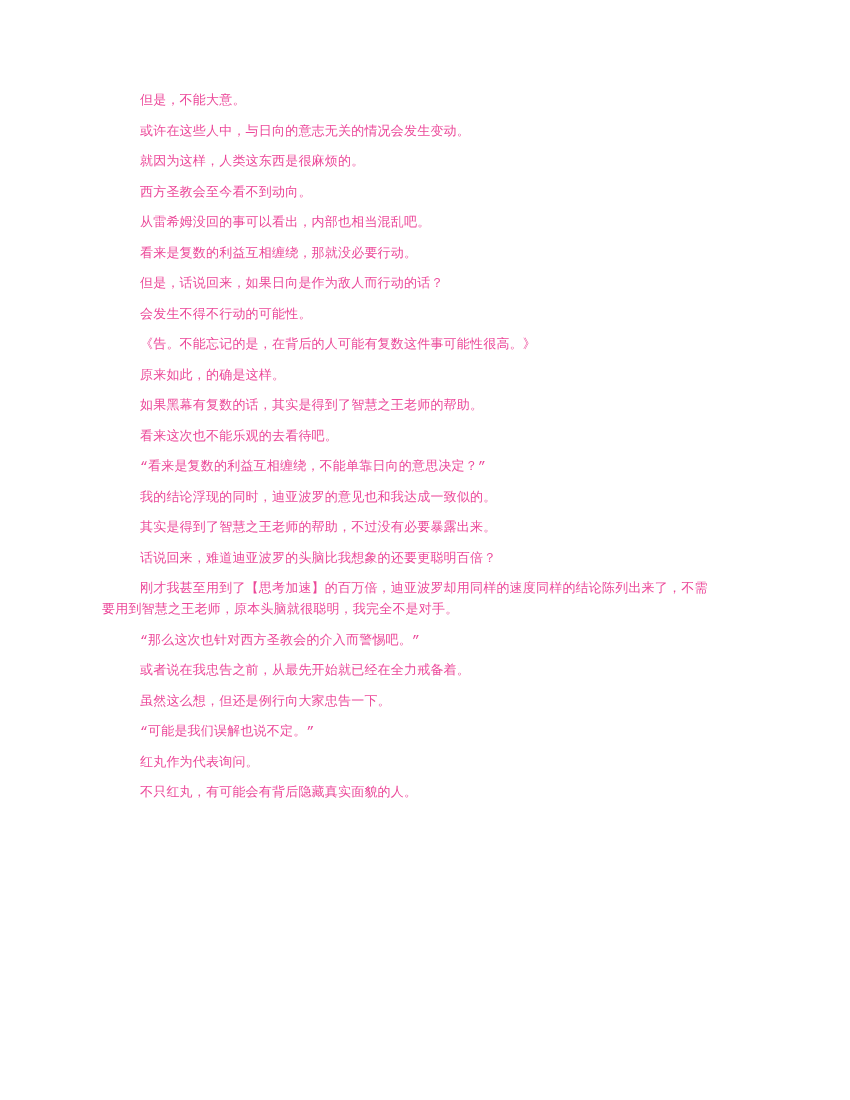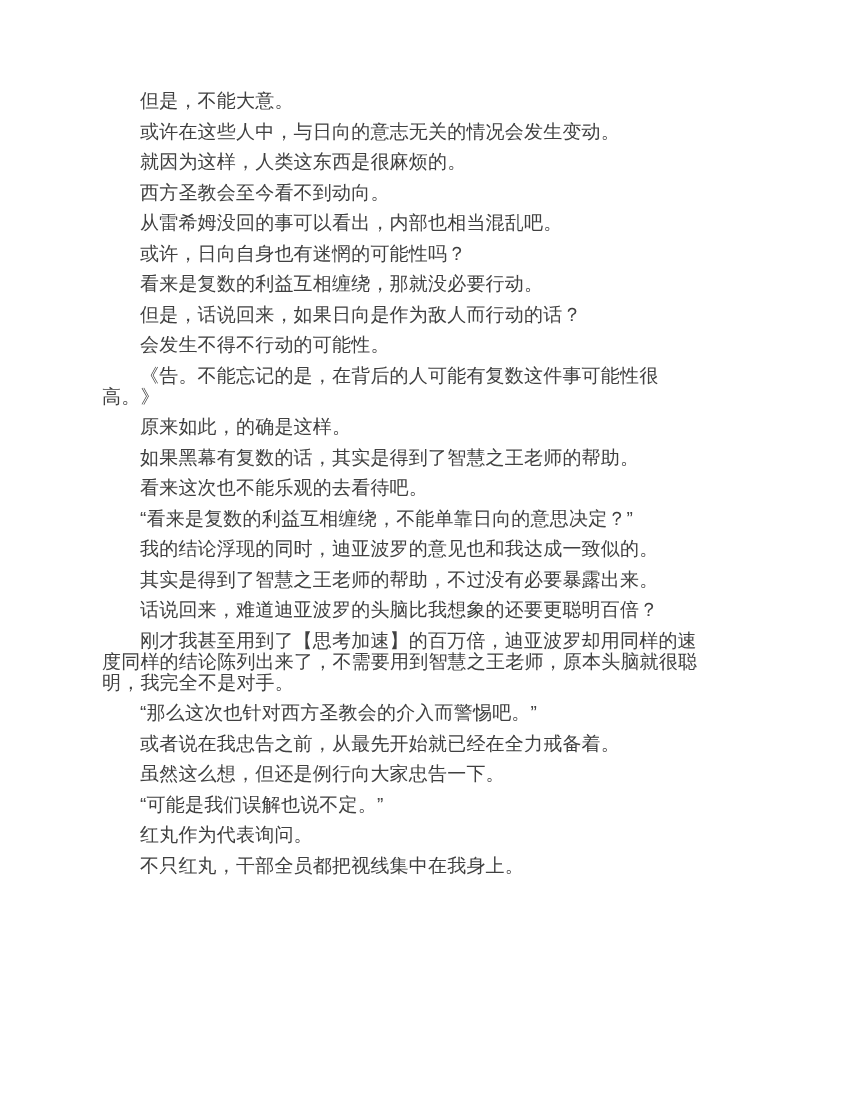--- a/index.html
+++ b/index.html
@@ -2,52 +2,51 @@
 <html><head>
 <meta charset="utf-8">
 <style>
   html, body { margin: 0; padding: 0; background: #ffffff; }
   body { width: 850px; height: 1100px; position: relative; overflow: hidden; }
   .page {
     position: absolute;
     left: 102px;
     top: 90px;
     width: 610px;
-    font-family: Liberation Sans, sans-serif;
-    font-size: 19px;
-    color: #404040;
+    font-family: Liberation Mono, monospace;
+    font-size: 13px;
+    color: #ec4899;
   }
   .para {
     text-indent: 38px;
     line-height: 21px;
     margin: 0 0 9.5px 0;
     letter-spacing: 0.2px;
   }
 </style>
 </head>
 <body>
 
 <div class="page">
   <p class="para">但是，不能大意。</p>
   <p class="para">或许在这些人中，与日向的意志无关的情况会发生变动。</p>
   <p class="para">就因为这样，人类这东西是很麻烦的。</p>
   <p class="para">西方圣教会至今看不到动向。</p>
   <p class="para">从雷希姆没回的事可以看出，内部也相当混乱吧。</p>
-  <p class="para">或许，日向自身也有迷惘的可能性吗？</p>
   <p class="para">看来是复数的利益互相缠绕，那就没必要行动。</p>
   <p class="para">但是，话说回来，如果日向是作为敌人而行动的话？</p>
   <p class="para">会发生不得不行动的可能性。</p>
   <p class="para">《告。不能忘记的是，在背后的人可能有复数这件事可能性很高。》</p>
   <p class="para">原来如此，的确是这样。</p>
   <p class="para">如果黑幕有复数的话，其实是得到了智慧之王老师的帮助。</p>
   <p class="para">看来这次也不能乐观的去看待吧。</p>
   <p class="para">“看来是复数的利益互相缠绕，不能单靠日向的意思决定？”</p>
   <p class="para">我的结论浮现的同时，迪亚波罗的意见也和我达成一致似的。</p>
   <p class="para">其实是得到了智慧之王老师的帮助，不过没有必要暴露出来。</p>
   <p class="para">话说回来，难道迪亚波罗的头脑比我想象的还要更聪明百倍？</p>
   <p class="para">刚才我甚至用到了【思考加速】的百万倍，迪亚波罗却用同样的速度同样的结论陈列出来了，不需要用到智慧之王老师，原本头脑就很聪明，我完全不是对手。</p>
   <p class="para">“那么这次也针对西方圣教会的介入而警惕吧。”</p>
   <p class="para">或者说在我忠告之前，从最先开始就已经在全力戒备着。</p>
   <p class="para">虽然这么想，但还是例行向大家忠告一下。</p>
   <p class="para">“可能是我们误解也说不定。”</p>
   <p class="para">红丸作为代表询问。</p>
-  <p class="para">不只红丸，干部全员都把视线集中在我身上。</p>
+  <p class="para">不只红丸，有可能会有背后隐藏真实面貌的人。</p>
 </div>
 
 </body></html>

